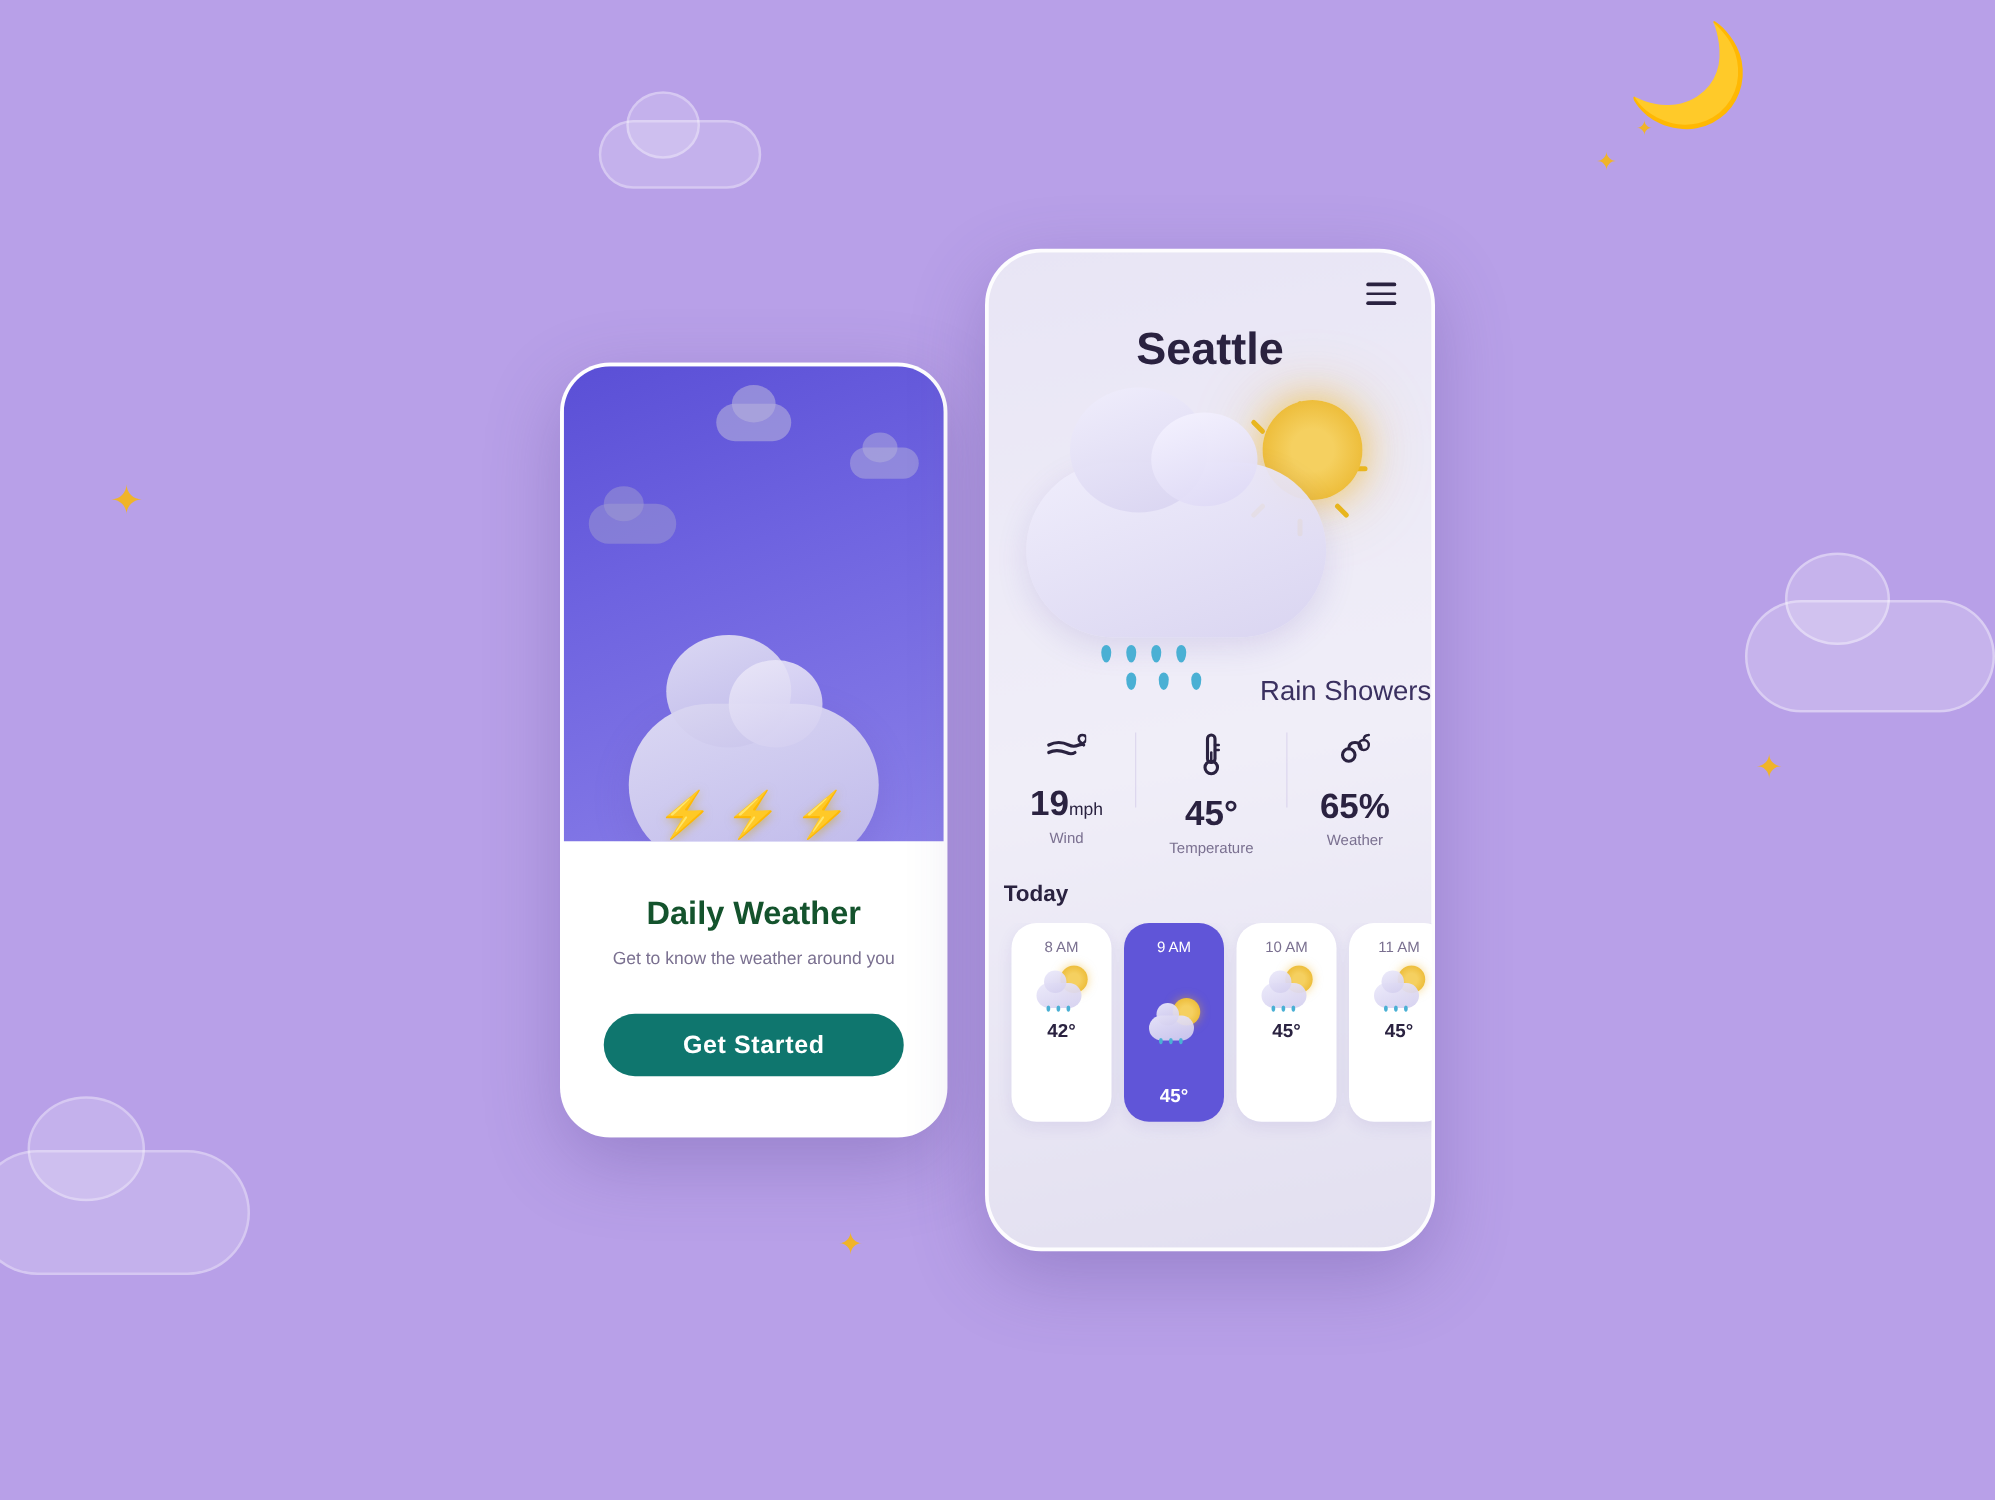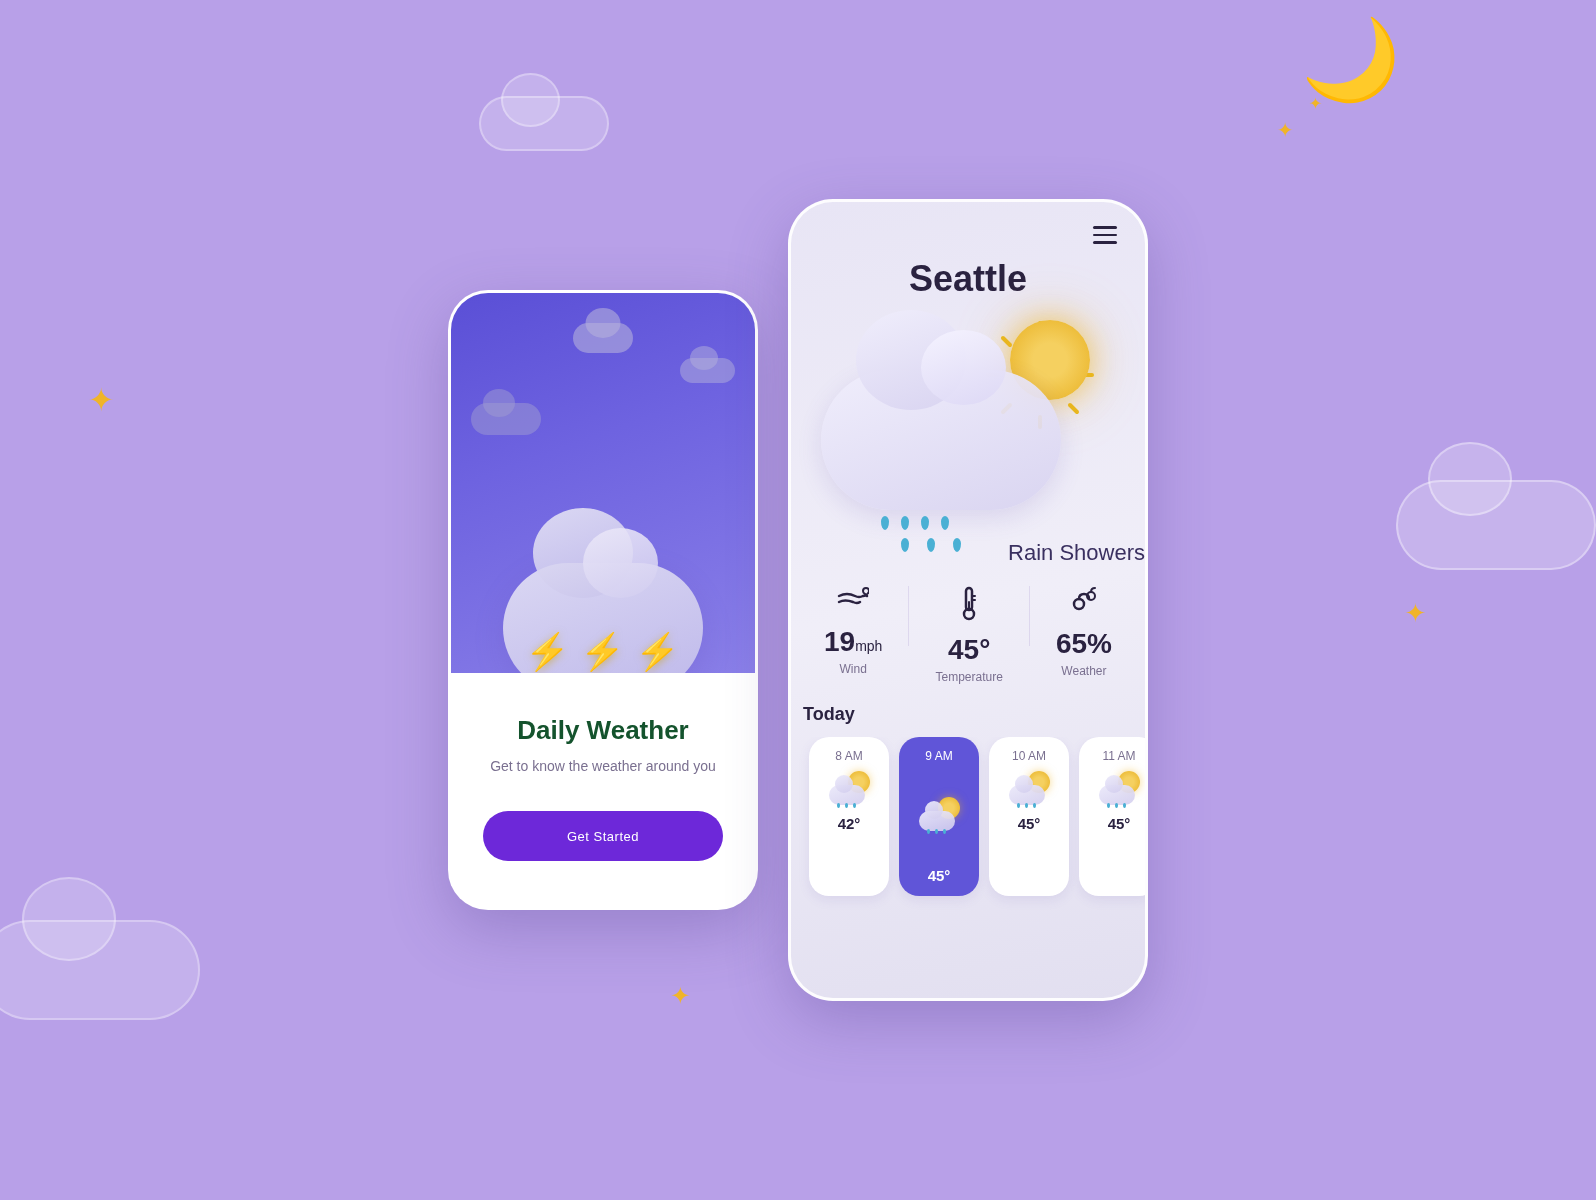--- a/index.html
+++ b/index.html
@@ -188,26 +188,26 @@
       font-size: 14px;
       color: #7a7090;
       text-align: center;
       line-height: 1.5;
       margin-bottom: 34px;
     }
 
     .get-started-btn {
       width: 240px;
       height: 50px;
-      background: #6d28d9;
+      background: #0f766e;
       border-radius: 30px;
       border: none;
       color: white;
-      font-size: 13px;
-      font-weight: 400;
+      font-size: 20px;
+      font-weight: 700;
       cursor: pointer;
       letter-spacing: 0.5px;
     }
 
     
     .phone-right {
       width: 360px;
       height: 802px;
       background: linear-gradient(170deg, #e8e5f5 0%, #f0eef8 50%, #e2dff0 100%);
       border-radius: 45px;

